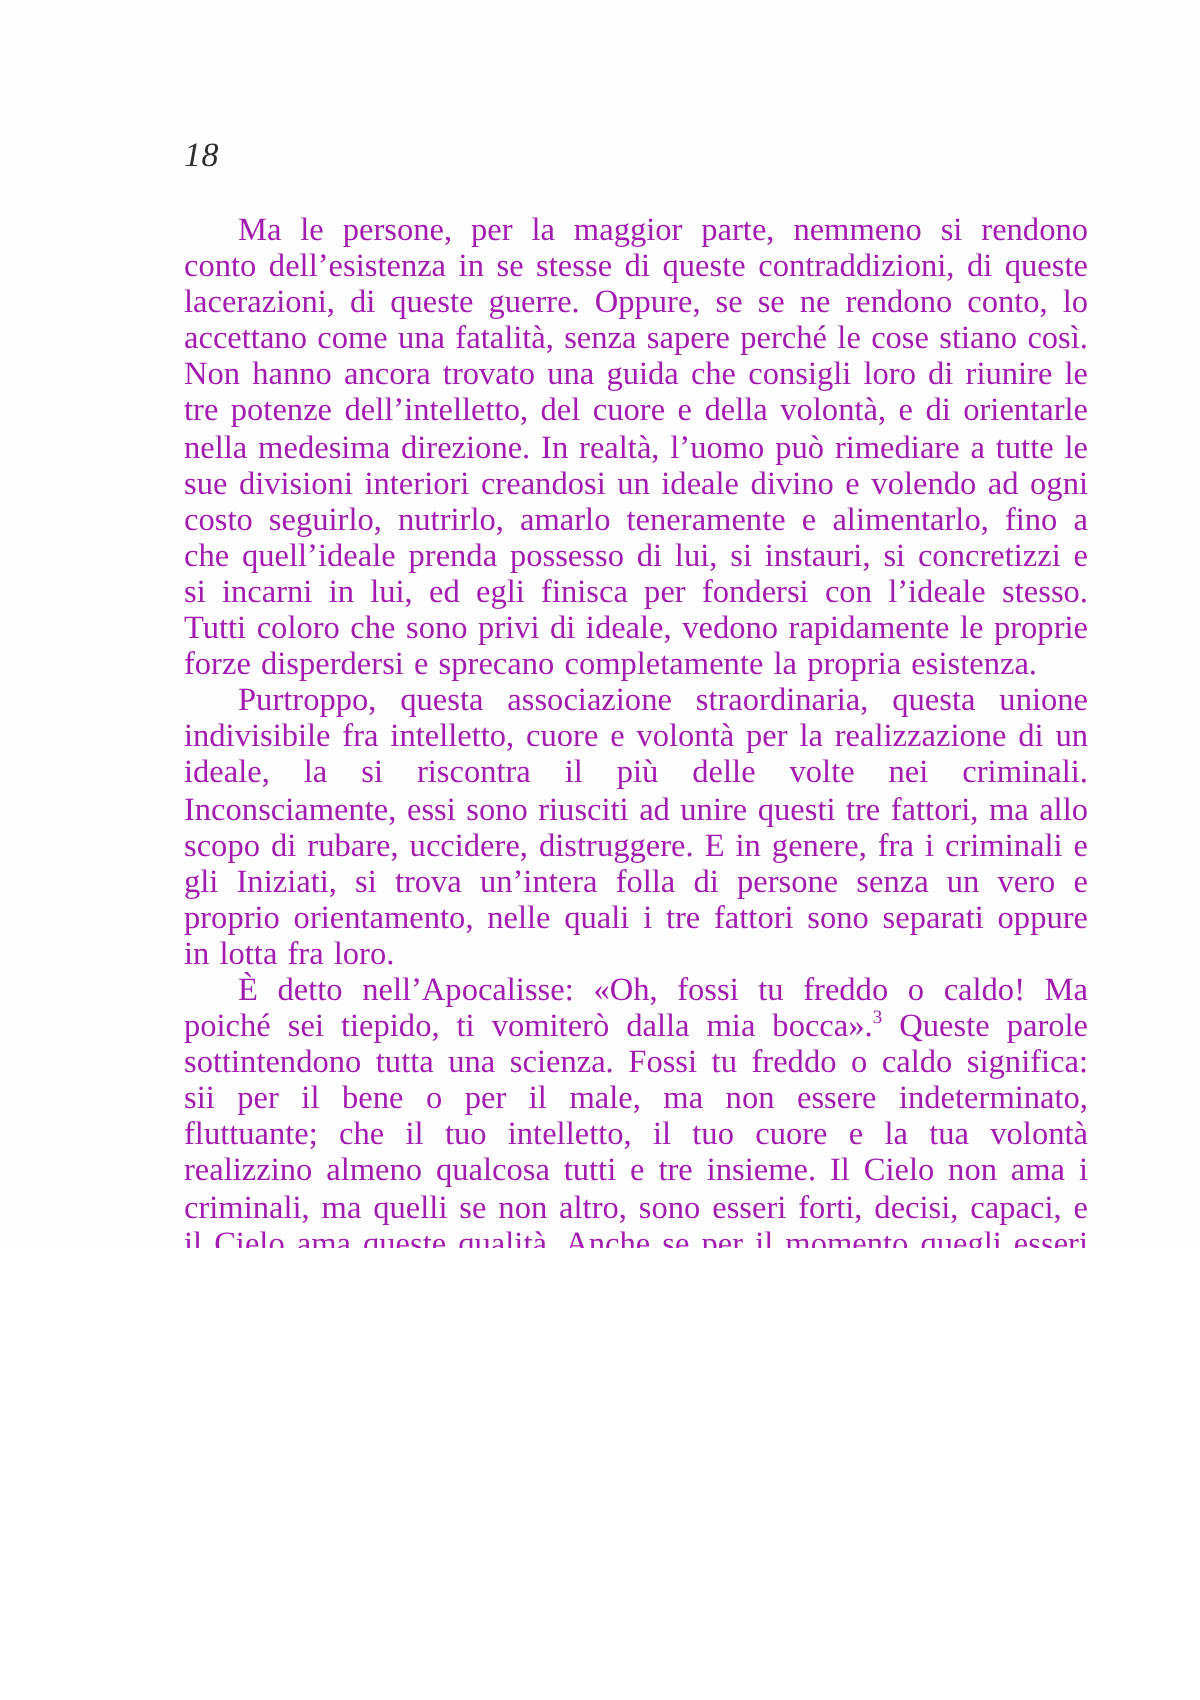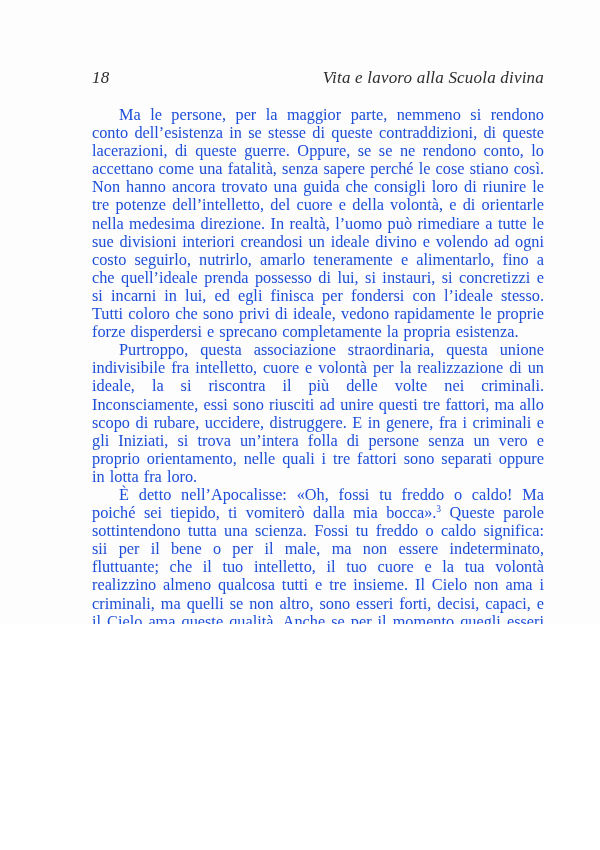--- a/index.html
+++ b/index.html
@@ -31,21 +31,21 @@
   .page-number { flex: 0 0 auto; }
   .running-title { flex: 0 0 auto; text-align: right; }
   .body-text {
     position: absolute;
     top: 106px;
     left: 92px;
     right: 56px;
     text-align: justify;
     font-size: 16.3px;
     line-height: 18.1px;
-    color: #1d4ed8;
+    color: #a21caf;
     word-spacing: 1px;
     hyphens: auto;
     -webkit-hyphens: auto;
   }
   .para {
     margin: 0;
     text-indent: 27px;
   }
   .seg-italic { }
   sup.footnote-marker {
@@ -53,21 +53,20 @@
     line-height: 0;
     vertical-align: super;
   }
 </style>
 </head>
 <body>
 
 <div class="page">
   <div class="page-header">
     <span class="page-number">18</span>
-    <span class="running-title">Vita e lavoro alla Scuola divina</span>
   </div>
 
   <div class="body-text">
       <p class="para"><span>Ma le persone, per la maggior parte, nemmeno si rendono conto dell’esistenza in se stesse di queste contraddizioni, di queste lacerazioni, di queste guerre. Oppure, se se ne rendono conto, lo accettano come una fatalità, senza sapere perché le cose stiano così. Non hanno ancora trovato una guida che consigli loro di riunire le tre potenze dell’intelletto, del cuore e della volontà, e di orientarle nella medesima direzione. In realtà, l’uomo può rimediare a tutte le sue divisioni interiori creandosi un ideale divino e volendo ad ogni costo seguirlo, nutrirlo, amarlo teneramente e alimentarlo, fino a che quell’ideale prenda possesso di lui, si instauri, si concretizzi e si incarni in lui, ed egli finisca per fondersi con l’ideale stesso. Tutti coloro che sono privi di ideale, vedono rapidamente le proprie forze disperdersi e sprecano completamente la propria esistenza.</span></p>
       <p class="para"><span>Purtroppo, questa associazione straordinaria, questa unione indivisibile fra intelletto, cuore e volontà per la realizzazione di un ideale, la si riscontra il più delle volte nei criminali. Inconsciamente, essi sono riusciti ad unire questi tre fattori, ma allo scopo di rubare, uccidere, distruggere. E in genere, fra i criminali e gli Iniziati, si trova un’intera folla di persone senza un vero e proprio orientamento, nelle quali i tre fattori sono separati oppure in lotta fra loro.</span></p>
       <p class="para"><span>È detto nell’</span><span class="seg-italic">Apocalisse</span><span>: </span><span class="seg-italic">«Oh, fossi tu freddo o caldo! Ma poiché sei tiepido, ti vomiterò dalla mia bocca»</span><span>.</span><sup class="footnote-marker">3</sup><span> Queste parole sottintendono tutta una scienza. </span><span class="seg-italic">Fossi tu freddo o caldo</span><span> significa: sii per il bene o per il male, ma non essere indeterminato, fluttuante; che il tuo intelletto, il tuo cuore e la tua volontà realizzino almeno qualcosa tutti e tre insieme. Il Cielo non ama i criminali, ma quelli se non altro, sono esseri forti, decisi, capaci, e il Cielo ama queste qualità. Anche se per il momento quegli esseri compiono il male, il Cielo dice: «Quelli là, li prenderemo in trappola alla prima occasione. Faremo loro un piccolo sgambetto che li costringerà a cambiare direzione. Dal momento che si sono esercitati così a lungo ad agire associando tra loro il cuore, l’intelletto e la volontà,</span></p>
     </div>
 </div>
 
 </body></html>

